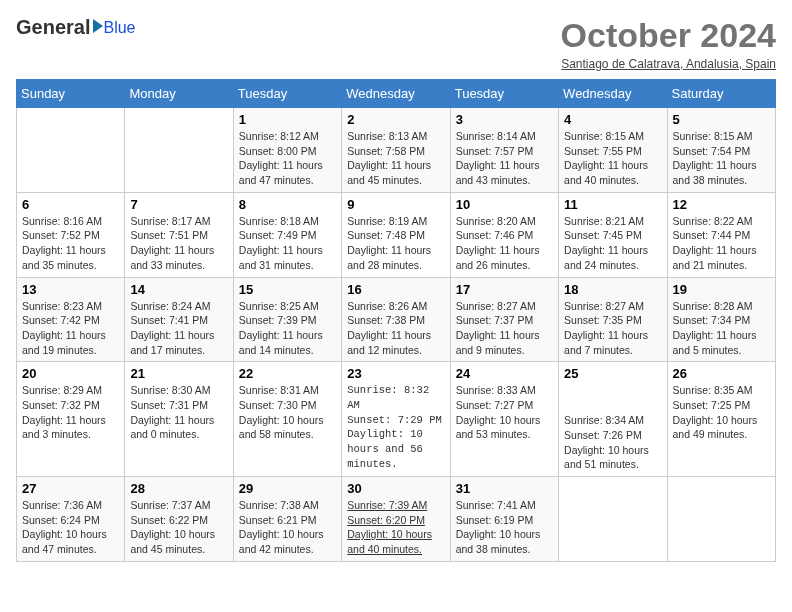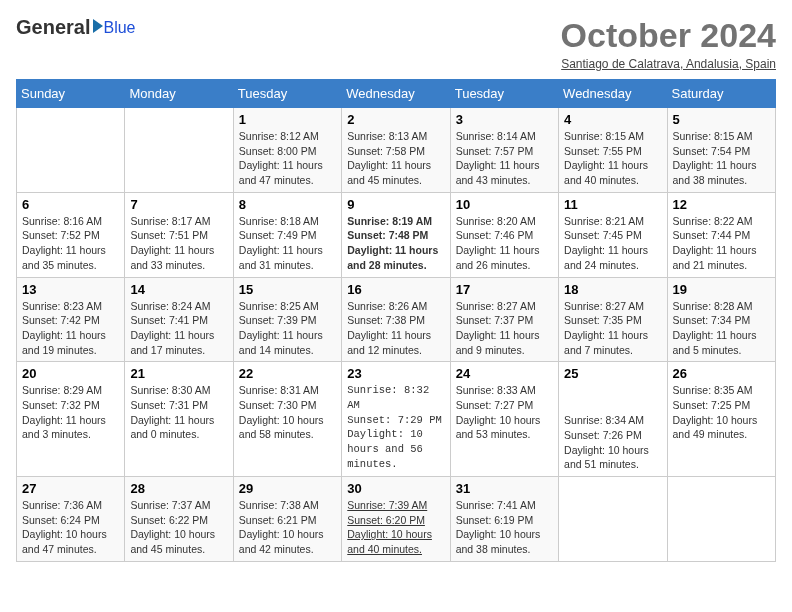--- a/index.html
+++ b/index.html
@@ -176,21 +176,21 @@
 Daylight: 11 hours and 33 minutes.</div>
         </td>
         <td>
           <span class="day-number">8</span>
           <div class="day-info" style="white-space: pre-line;">Sunrise: 8:18 AM
 Sunset: 7:49 PM
 Daylight: 11 hours and 31 minutes.</div>
         </td>
         <td>
           <span class="day-number">9</span>
-          <div class="day-info" style="white-space: pre-line; font-weight: bold;">Sunrise: 8:19 AM
+          <div class="day-info" style="white-space: pre-line;">Sunrise: 8:19 AM
 Sunset: 7:48 PM
 Daylight: 11 hours and 28 minutes.</div>
         </td>
         <td>
           <span class="day-number">10</span>
           <div class="day-info" style="white-space: pre-line;">Sunrise: 8:20 AM
 Sunset: 7:46 PM
 Daylight: 11 hours and 26 minutes.</div>
         </td>
         <td>

